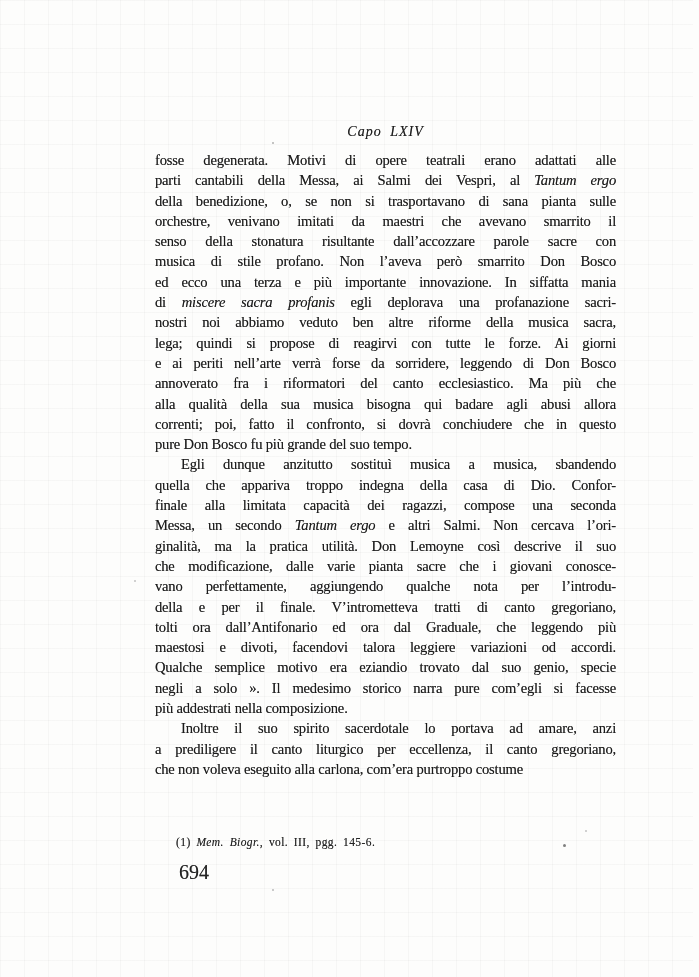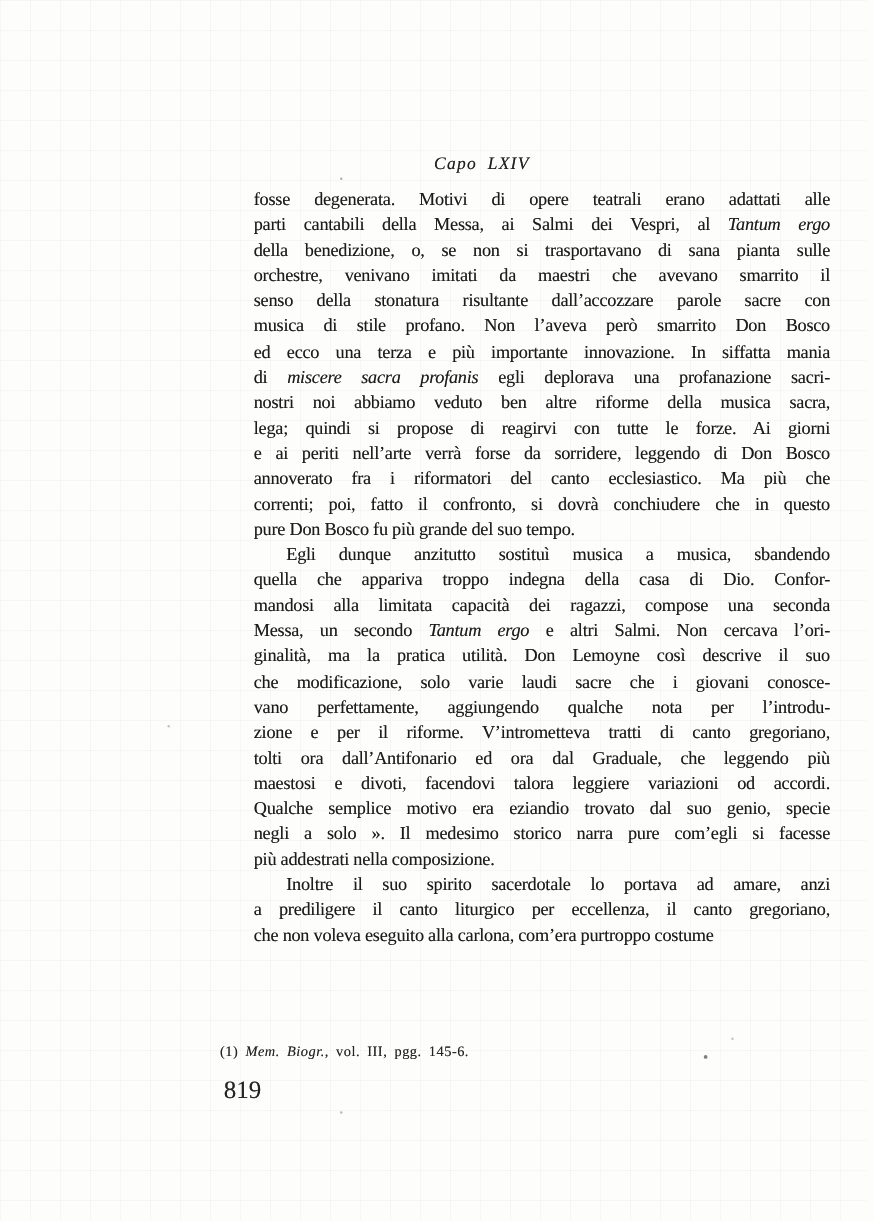--- a/index.html
+++ b/index.html
@@ -30,21 +30,20 @@
     color: #202020;
     text-shadow: 0 0 0.5px rgba(25,25,25,0.55);
   }
   .text-block {
     position: absolute;
     left: 155px; top: 150px; width: 461px;
     font-size: 14.6px;
     letter-spacing: -0.2px;
     line-height: 20.3px;
     text-shadow: 0 0 0.5px rgba(25,25,25,0.55);
-    margin-left: 48px;
   }
   .paragraph { margin: 0; }
   .line {
     text-align: justify;
     text-align-last: justify;
     -moz-text-align-last: justify;
   }
   .line.para-end {
     text-align-last: left;
     -moz-text-align-last: left;
@@ -93,50 +92,51 @@
         <div class="line"><span>della benedizione, o, se non si trasportavano di sana pianta sulle</span></div>
         <div class="line"><span>orchestre, venivano imitati da maestri che avevano smarrito il</span></div>
         <div class="line"><span>senso della stonatura risultante dall’accozzare parole sacre con</span></div>
         <div class="line"><span>musica di stile profano. Non l’aveva però smarrito Don Bosco</span></div>
         <div class="line"><span>ed ecco una terza e più importante innovazione. In siffatta mania</span></div>
         <div class="line"><span>di </span><em>miscere sacra profanis</em><span> egli deplorava una profanazione sacri-</span></div>
         <div class="line"><span>nostri noi abbiamo veduto ben altre riforme della musica sacra,</span></div>
         <div class="line"><span>lega; quindi si propose di reagirvi con tutte le forze. Ai giorni</span></div>
         <div class="line"><span>e ai periti nell’arte verrà forse da sorridere, leggendo di Don Bosco</span></div>
         <div class="line"><span>annoverato fra i riformatori del canto ecclesiastico. Ma più che</span></div>
+        <div class="line"><span>alla qualità della sua musica bisogna qui badare agli abusi allora</span></div>
         <div class="line"><span>correnti; poi, fatto il confronto, si dovrà conchiudere che in questo</span></div>
         <div class="line para-end"><span>pure Don Bosco fu più grande del suo tempo.</span></div>
       </div>
       <div class="paragraph">
         <div class="line indented"><span>Egli dunque anzitutto sostituì musica a musica, sbandendo</span></div>
         <div class="line"><span>quella che appariva troppo indegna della casa di Dio. Confor-</span></div>
-        <div class="line"><span>mandosi alla limitata capacità dei ragazzi, compose una seconda</span></div>
+        <div class="line"><span>finale alla limitata capacità dei ragazzi, compose una seconda</span></div>
         <div class="line"><span>Messa, un secondo </span><em>Tantum ergo</em><span> e altri Salmi. Non cercava l’ori-</span></div>
         <div class="line"><span>ginalità, ma la pratica utilità. Don Lemoyne così descrive il suo</span></div>
-        <div class="line"><span>che modificazione, solo varie laudi sacre che i giovani conosce-</span></div>
+        <div class="line"><span>che modificazione, dalle varie pianta sacre che i giovani conosce-</span></div>
         <div class="line"><span>vano perfettamente, aggiungendo qualche nota per l’introdu-</span></div>
-        <div class="line"><span>zione e per il riforme. V’intrometteva tratti di canto gregoriano,</span></div>
+        <div class="line"><span>della e per il finale. V’intrometteva tratti di canto gregoriano,</span></div>
         <div class="line"><span>tolti ora dall’Antifonario ed ora dal Graduale, che leggendo più</span></div>
         <div class="line"><span>maestosi e divoti, facendovi talora leggiere variazioni od accordi.</span></div>
         <div class="line"><span>Qualche semplice motivo era eziandio trovato dal suo genio, specie</span></div>
         <div class="line"><span>negli a solo ». Il medesimo storico narra pure com’egli si facesse</span></div>
         <div class="line para-end"><span>più addestrati nella composizione.</span></div>
       </div>
       <div class="paragraph">
         <div class="line indented"><span>Inoltre il suo spirito sacerdotale lo portava ad amare, anzi</span></div>
         <div class="line"><span>a prediligere il canto liturgico per eccellenza, il canto gregoriano,</span></div>
         <div class="line para-end"><span>che non voleva eseguito alla carlona, com’era purtroppo costume</span></div>
       </div>
     </div>
 
   <div class="footnote">
     <span>(1) </span><em>Mem. Biogr.,</em><span> vol. III, pgg. 145-6.</span>
   </div>
 
-  <div class="page-number">819</div>
+  <div class="page-number">694</div>
 
   <div class="scan-speck speck-a"></div>
   <div class="scan-speck speck-b"></div>
   <div class="scan-speck speck-c"></div>
   <div class="scan-speck speck-d"></div>
   <div class="scan-speck speck-e"></div>
 
 </div>
 
 </body></html>

